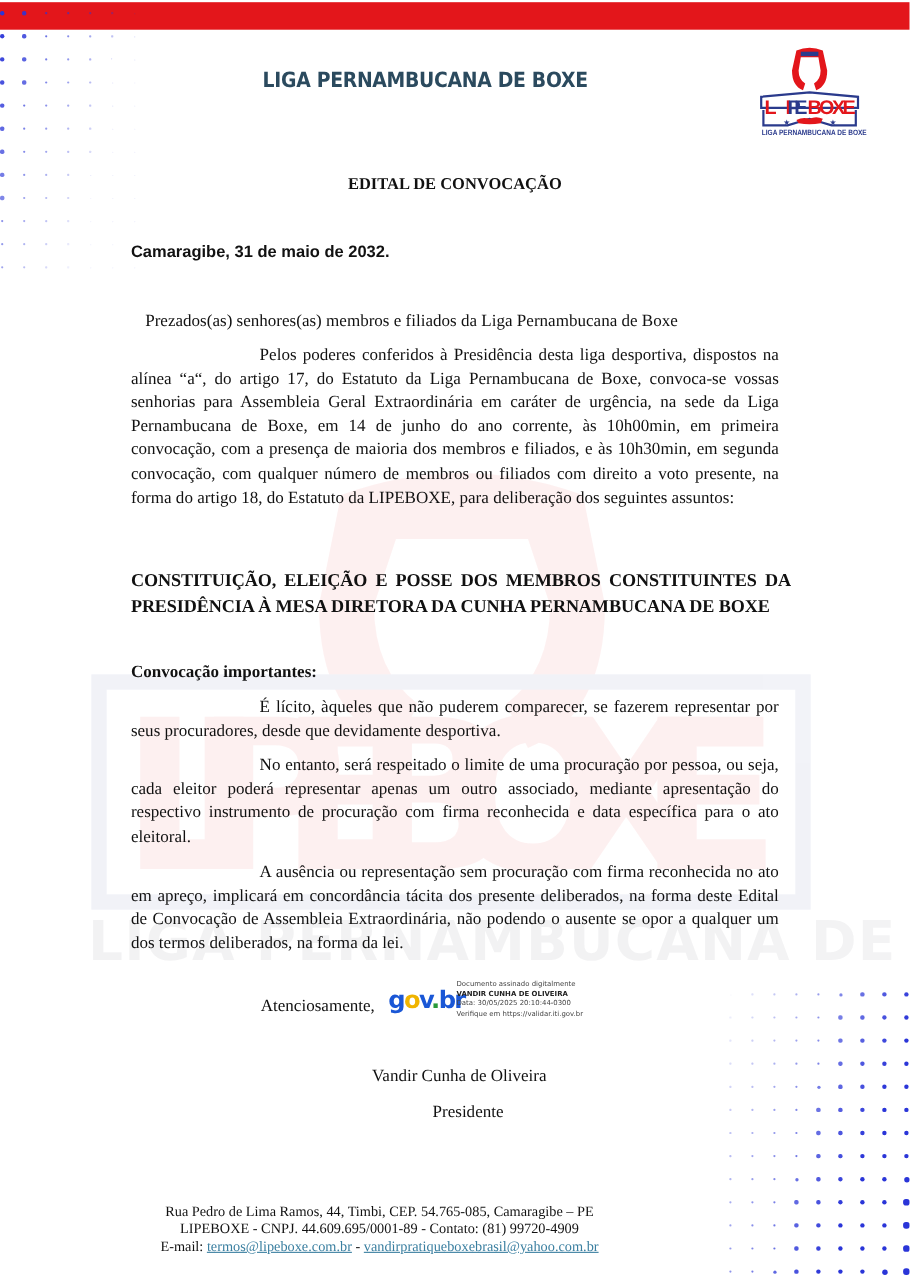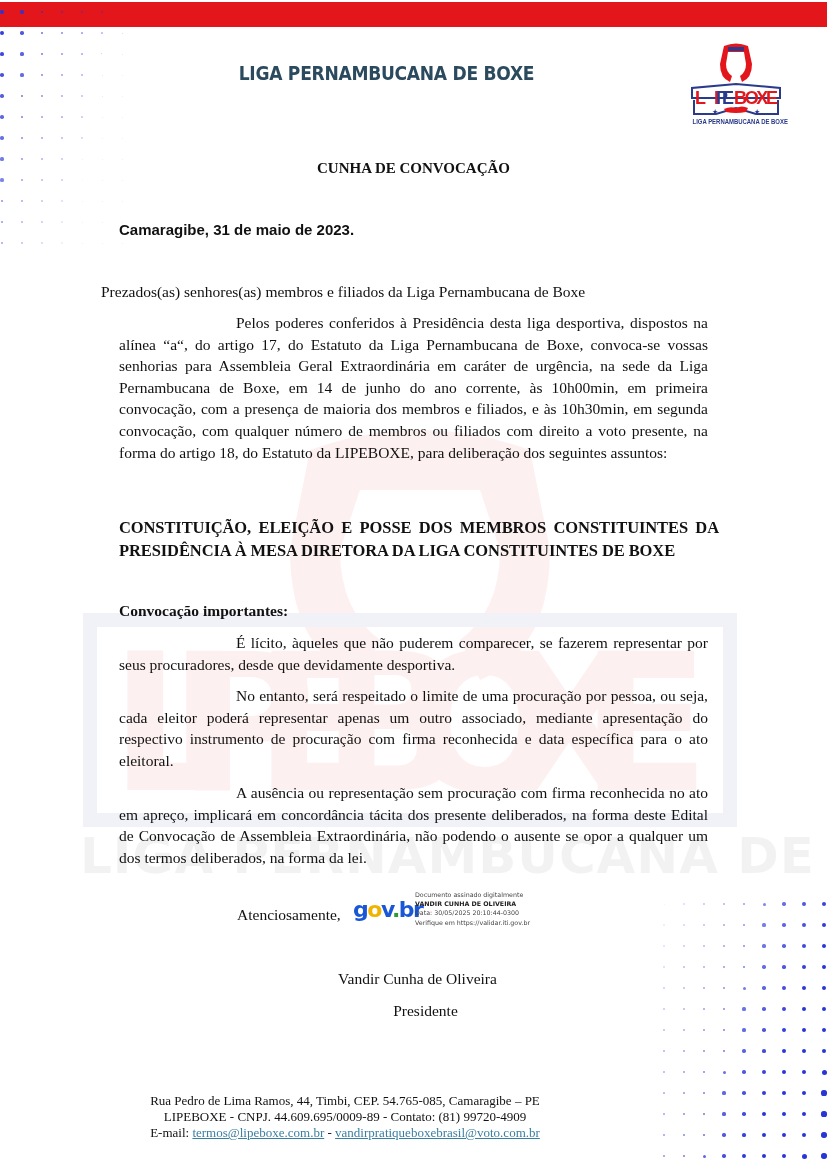--- a/index.html
+++ b/index.html
@@ -8,21 +8,21 @@
   .dots { position: absolute; }
   .dots span { position: absolute; border-radius: 50%; background: #2a35d8; }
   .header-title { position: absolute; left: 0; width: 827px; top: 62px; text-align: center; padding-right: 60px; box-sizing: border-box;
     font-family: "DejaVu Sans", sans-serif; font-weight: bold; font-size: 19px; color: #2b4a5e; letter-spacing: -0.3px; transform: scaleX(0.9); }
   .logo { position: absolute; left: 686px; top: 42px; width: 100px; height: 90px; }
   .logo-tag { position: absolute; left: 685px; top: 118px; width: 100px; text-align: center; font-family: "Liberation Sans", sans-serif; font-size: 7px; color: #2a3a8c; font-weight: bold; transform: scaleX(0.85); white-space: nowrap; }
   .watermark { position: absolute; left: 80px; top: 430px; width: 680px; height: 470px; opacity: 0.06; pointer-events: none; }
   .watermark-text { position: absolute; left: 80px; top: 827px; width: 680px; text-align: center; font-family: "DejaVu Sans", sans-serif; font-weight: bold; font-size: 50px; color: #223; opacity: 0.05; white-space: nowrap; letter-spacing: 1px; }
   .doc-title { position: absolute; top: 160px; left: 0; width: 827px; text-align: center; font-weight: bold; font-size: 15px; }
   .date-line { position: absolute; top: 221px; left: 119px; font-family: "Liberation Sans", sans-serif; font-weight: bold; font-size: 15px; }
-  .greeting { position: absolute; top: 283px; left: 101px; font-size: 15.5px; }
+  .greeting { position: absolute; top: 283px; left: 132px; font-size: 15.5px; }
   .para { position: absolute; left: 119px; width: 589px; font-size: 15.5px; line-height: 21.6px; text-align: justify; }
   .para .indent { display: inline-block; width: 117px; }
   .p1 { top: 312px; }
   .subject { position: absolute; top: 516px; left: 119px; width: 600px; font-weight: bold; font-size: 16.5px; line-height: 23px; text-align: justify; letter-spacing: -0.1px; }
   .obs-title { position: absolute; top: 602px; left: 119px; font-weight: bold; font-size: 15.5px; }
   .p2 { top: 632px; }
   .p3 { top: 685px; }
   .p4 { top: 782px; }
   .closing { position: absolute; top: 906px; left: 237px; font-size: 15.5px; }
   .govbr { position: absolute; top: 897px; left: 353px; font-family: "DejaVu Sans", sans-serif; font-weight: bold; font-size: 22px; letter-spacing: -1.5px; }
@@ -261,42 +261,42 @@
   <path d="M8 58 L8 72 L30 72 L50 66 L70 72 L92 72 L92 58" fill="none" stroke="#2a3a8c" stroke-width="2"></path>
   <text x="9" y="62" font-family="Liberation Sans, sans-serif" font-weight="bold" font-size="18" fill="#e3161b" textLength="24">LI</text>
   <text x="30" y="62" font-family="Liberation Sans, sans-serif" font-weight="bold" font-size="18" fill="#2a3a8c" textLength="18">PE</text>
   <text x="48" y="62" font-family="Liberation Sans, sans-serif" font-weight="bold" font-size="18" fill="#e3161b" textLength="44">BOXE</text>
   <text x="26" y="72" font-size="7" fill="#2a3a8c">★</text>
   <path d="M38 67 Q44 64 50 66 Q56 63 62 66 L60 70 Q50 72 40 70 Z" fill="#e3161b"></path>
   <text x="68" y="72" font-size="7" fill="#2a3a8c">★</text>
 </svg>
 <div class="logo-tag">LIGA PERNAMBUCANA DE BOXE</div>
 
-<div class="doc-title">CUNHA DE CONVOCAÇÃO</div>
-<div class="date-line">Camaragibe, 31 de maio de 2023.</div>
+<div class="doc-title">EDITAL DE CONVOCAÇÃO</div>
+<div class="date-line">Camaragibe, 31 de maio de 2032.</div>
 <div class="greeting">Prezados(as) senhores(as) membros e filiados da Liga Pernambucana de Boxe</div>
 
 <div class="para p1"><span class="indent"></span><span>Pelos poderes conferidos à Presidência desta liga desportiva, dispostos na alínea “a“, do artigo 17, do Estatuto da Liga Pernambucana de Boxe, convoca-se vossas senhorias para Assembleia Geral Extraordinária em caráter de urgência, na sede da Liga Pernambucana de Boxe, em 14 de junho do ano corrente, às 10h00min, em primeira convocação, com a presença de maioria dos membros e filiados, e às 10h30min, em segunda convocação, com qualquer número de membros ou filiados com direito a voto presente, na forma do artigo 18, do Estatuto da LIPEBOXE, para deliberação dos seguintes assuntos:</span></div>
 
-<div class="subject">CONSTITUIÇÃO, ELEIÇÃO E POSSE DOS MEMBROS CONSTITUINTES DA PRESIDÊNCIA À MESA DIRETORA DA LIGA CONSTITUINTES DE BOXE</div>
+<div class="subject">CONSTITUIÇÃO, ELEIÇÃO E POSSE DOS MEMBROS CONSTITUINTES DA PRESIDÊNCIA À MESA DIRETORA DA CUNHA PERNAMBUCANA DE BOXE</div>
 
 <div class="obs-title">Convocação importantes:</div>
 <div class="para p2"><span class="indent"></span><span>É lícito, àqueles que não puderem comparecer, se fazerem representar por seus procuradores, desde que devidamente desportiva.</span></div>
 <div class="para p3"><span class="indent"></span><span>No entanto, será respeitado o limite de uma procuração por pessoa, ou seja, cada eleitor poderá representar apenas um outro associado, mediante apresentação do respectivo instrumento de procuração com firma reconhecida e data específica para o ato eleitoral.</span></div>
 <div class="para p4"><span class="indent"></span><span>A ausência ou representação sem procuração com firma reconhecida no ato em apreço, implicará em concordância tácita dos presente deliberados, na forma deste Edital de Convocação de Assembleia Extraordinária, não podendo o ausente se opor a qualquer um dos termos deliberados, na forma da lei.</span></div>
 
 <div class="closing">Atenciosamente,</div>
 <div class="govbr"><span class="g1">g</span><span class="g2">o</span><span class="g3">v</span><span class="g4">.</span><span class="g5">br</span></div>
 <div class="sig-info">
   <div>Documento assinado digitalmente</div>
   <div class="name">VANDIR CUNHA DE OLIVEIRA</div>
   <div>Data: 30/05/2025 20:10:44-0300</div>
   <div>Verifique em https://validar.iti.gov.br</div>
 </div>
 
 <div class="signer-name">Vandir Cunha de Oliveira</div>
 <div class="signer-role">Presidente</div>
 
 <div class="footer">
   <div>Rua Pedro de Lima Ramos, 44, Timbi, CEP. 54.765-085, Camaragibe – PE</div>
-  <div>LIPEBOXE - CNPJ. 44.609.695/0009-89 - Contato: (81) 99720-4909</div>
-  <div><span>E-mail: </span><a>termos@lipeboxe.com.br</a><span> - </span><a>vandirpratiqueboxebrasil@voto.com.br</a></div>
+  <div>LIPEBOXE - CNPJ. 44.609.695/0001-89 - Contato: (81) 99720-4909</div>
+  <div><span>E-mail: </span><a>termos@lipeboxe.com.br</a><span> - </span><a>vandirpratiqueboxebrasil@yahoo.com.br</a></div>
 </div>
 
 </body></html>

